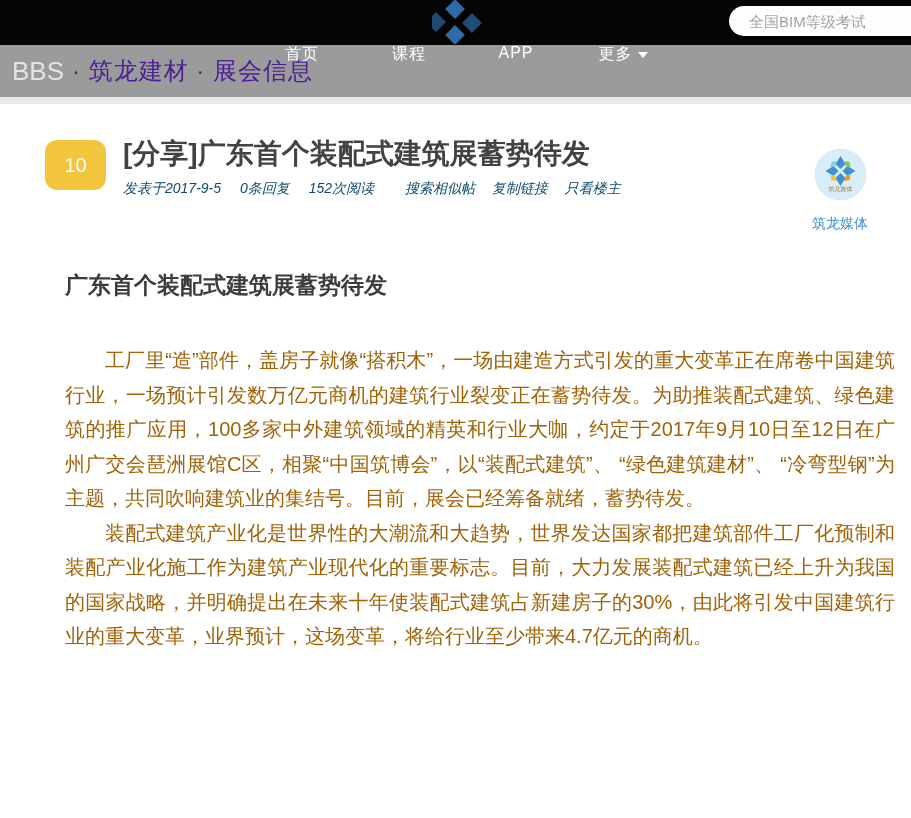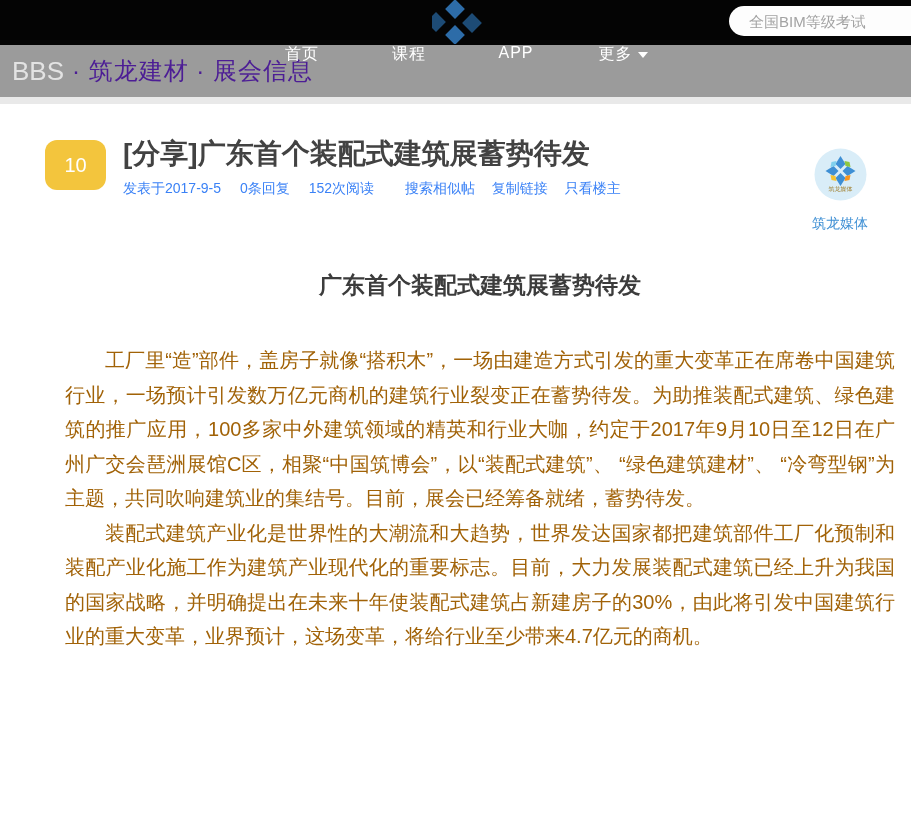--- a/index.html
+++ b/index.html
@@ -28,32 +28,32 @@
   .breadcrumb-path { color: #4c1d95; font-size: 24px; letter-spacing: 1px; }
   .substrip { height: 7px; background: #e9e9e9; }
 
   
   .post-header { position: relative; margin-top: 33px; min-height: 76px; }
   .badge { position: absolute; left: 45px; top: 3px; width: 61px; height: 50px;
     background: #f3c53d; border-radius: 12px; color: #fff; font-size: 20px;
     display: flex; align-items: center; justify-content: center; }
   .post-title { margin-left: 123px; padding-right: 63px; font-size: 28px;
     color: #424242; line-height: 34px; }
-  .post-meta { margin-left: 123px; margin-top: 9px; font-size: 14px; color: #3b82f6; }
+  .post-meta { margin-left: 123px; margin-top: 9px; font-size: 14px; color: #0c4a6e; font-style: italic; }
   .meta-item { margin-right: 15px; }
   .meta-actions { margin-left: 12px; }
   .meta-action { margin-right: 13px; cursor: pointer; }
   .author-box { position: absolute; right: 26px; top: 10px; width: 90px; text-align: center; }
   .avatar-circle { width: 55px; height: 55px; margin: 0 auto; cursor: pointer; }
   .author-name { display: inline-block; margin-top: 9px; font-size: 14px;
     color: #3e8fd4; cursor: pointer; }
 
   
   .article { padding: 0 16px 0 65px; }
-  .article-heading { margin-top: 57px; text-align: center; font-size: 23px;
+  .article-heading { margin-top: 57px; font-size: 23px;
     font-weight: bold; color: #3c3c3c; }
   .article-body { margin-top: 42px; }
   .article-body p { font-size: 20px; line-height: 34.5px; color: #a16207;
     text-align: justify; }
   .para-indent { text-indent: 2em; }
 </style>
 </head>
 <body>
 
 <header class="topbar">

